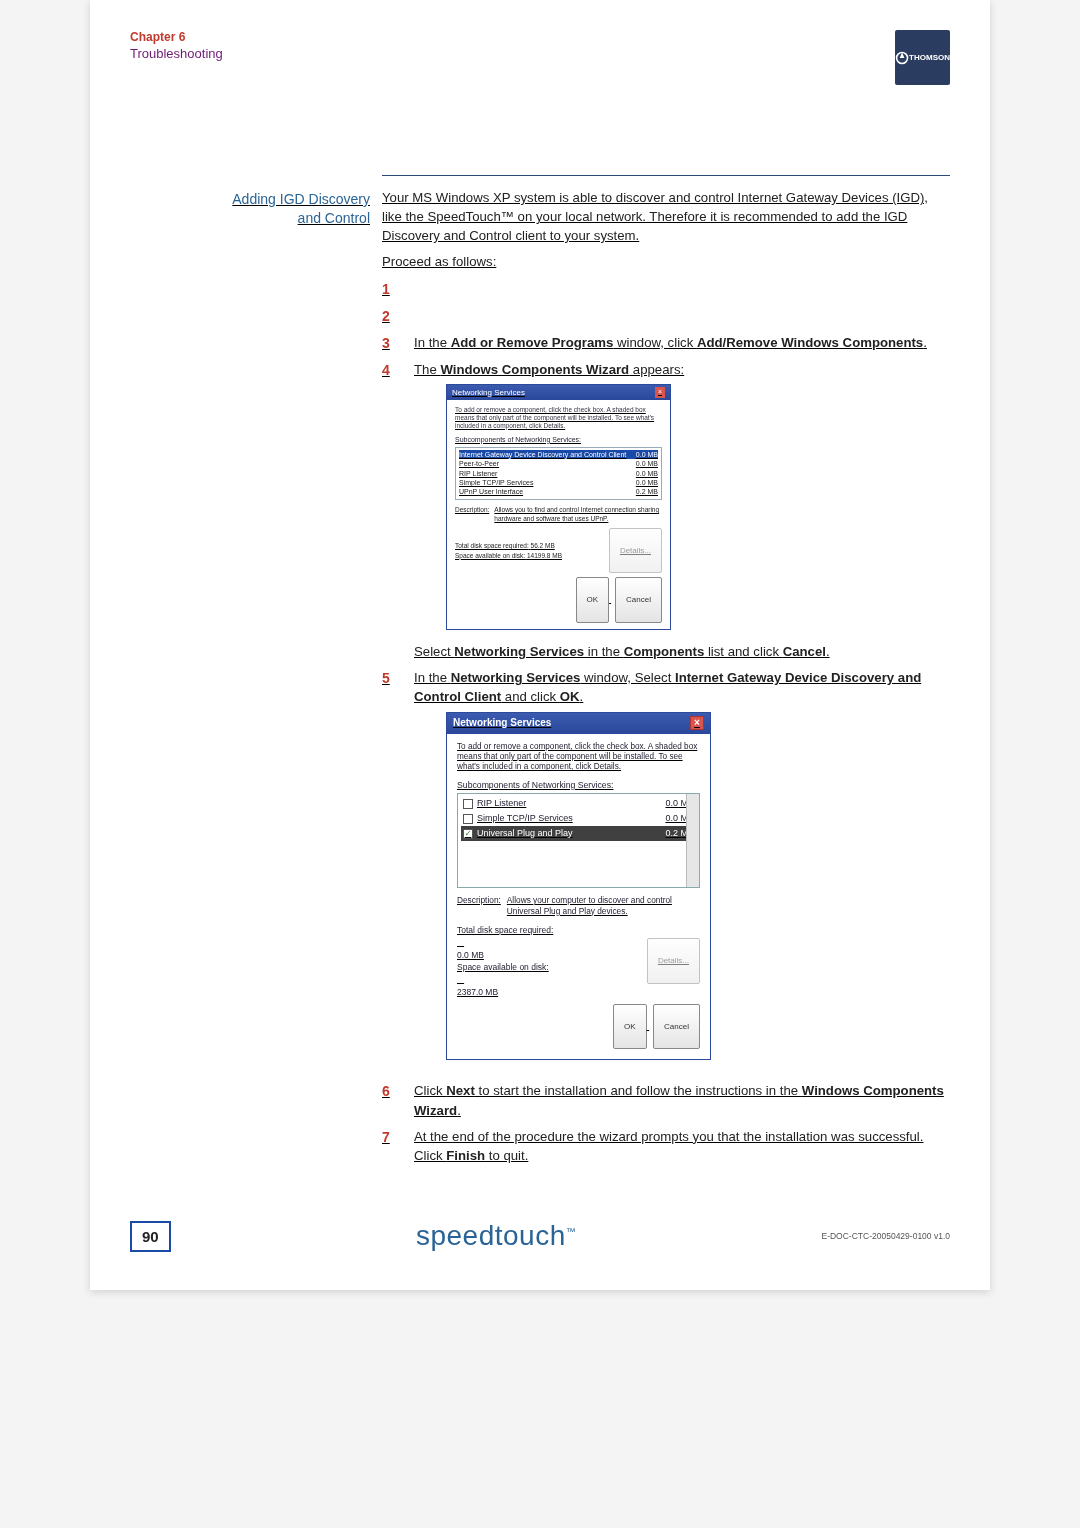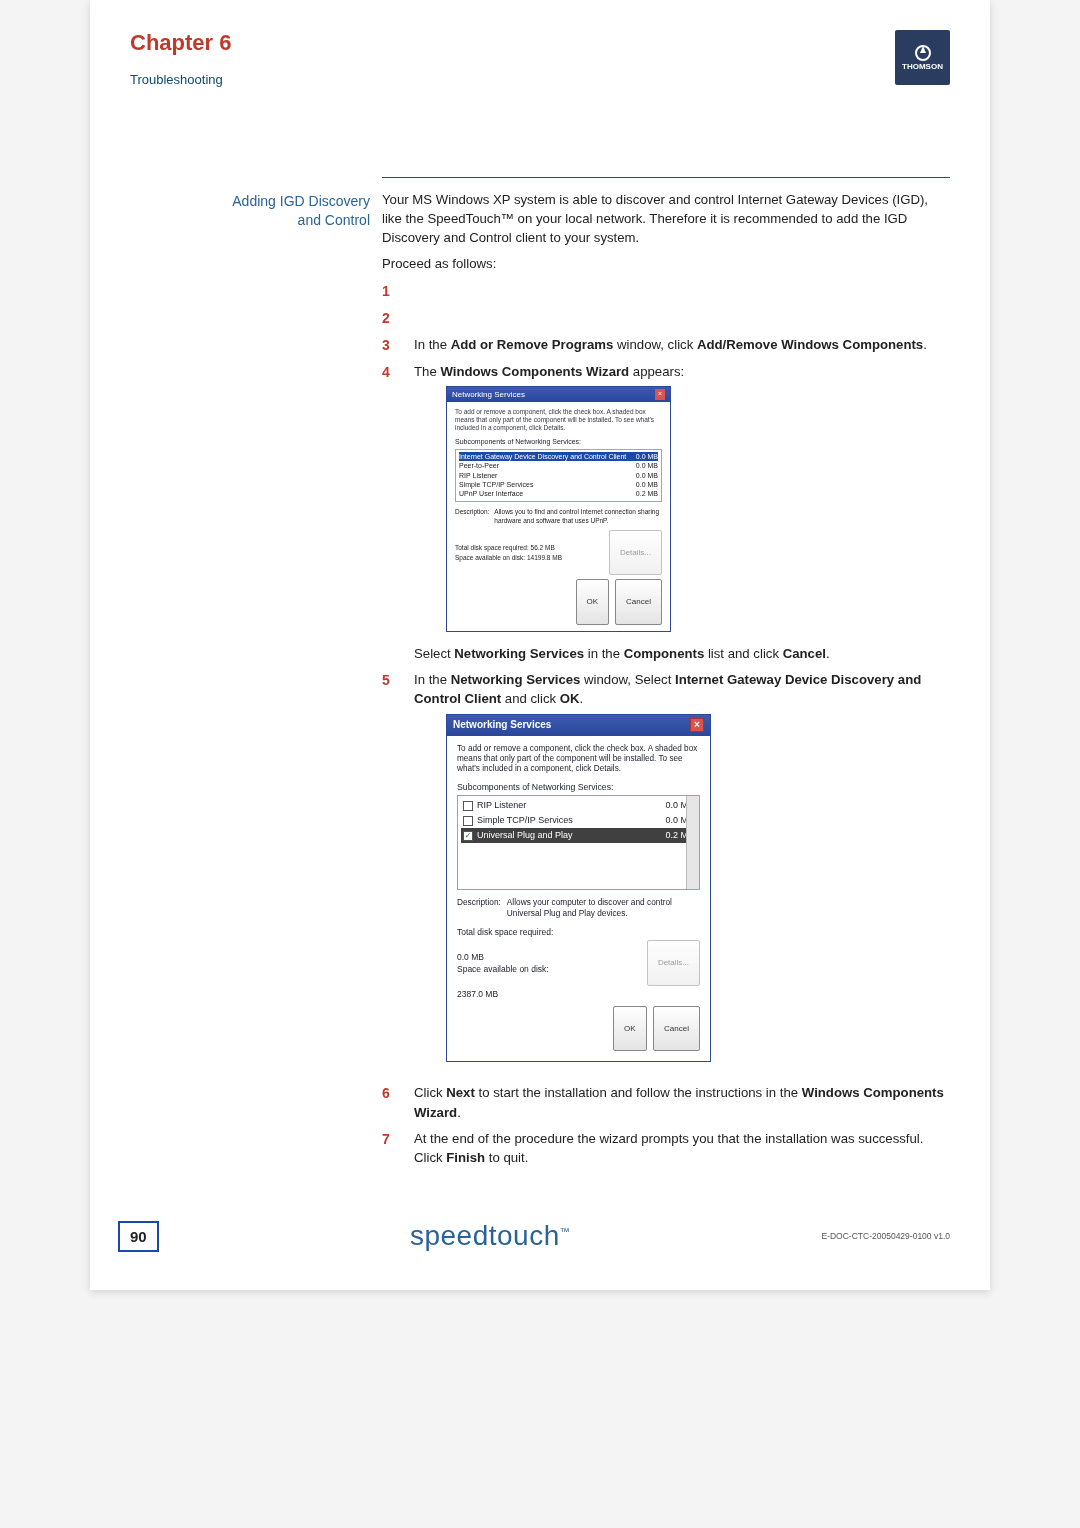--- a/index.html
+++ b/index.html
@@ -20,44 +20,45 @@
       padding: 30px 40px 40px 40px;
     }
     .header-row {
       display: flex;
       justify-content: space-between;
       align-items: flex-start;
     }
     .chapter-title {
       color: #c0392b;
       font-weight: bold;
-      font-size: 22px;
+      font-size: 12px;
     }
     .chapter-sub {
-      color: #0c4a6e;
+      color: #701a75;
       font-size: 13px;
-      margin-top: 16px;
+      margin-top: 2px;
     }
     .logo {
       width: 55px;
       height: 55px;
       background: #2a3c5f;
       color: #fff;
       text-align: center;
       font-size: 8px;
       font-weight: bold;
       border-radius: 2px;
       display: flex;
-      flex-direction: column;
+      flex-direction: row;
       align-items: center;
       justify-content: center;
     }
     .content-area {
       margin-top: 90px;
       padding-left: 70px;
+      text-decoration: underline;
     }
     .divider {
       border: none;
       border-top: 1.5px solid #2a4a7a;
       margin-bottom: 12px;
       margin-left: 0;
     }
     .section {
       display: flex;
       align-items: flex-start;
@@ -186,21 +187,21 @@
     .dlg-row .size { width: 45px; text-align: right; }
     .dlg-desc { font-size: 8.3px; line-height: 1.25; display: flex; gap: 6px; margin-bottom: 8px; }
     .dlg-stats { font-size: 8.5px; display: flex; justify-content: space-between; align-items: center; margin-bottom: 4px; }
     .dlg-stats-left span { display: block; }
     .dlg-btns { text-align: right; margin-top: 6px; }
 
     
     .footer {
       position: absolute;
       bottom: 38px;
-      left: 28px;
+      left: 40px;
       right: 40px;
       display: flex;
       align-items: center;
       justify-content: space-between;
     }
     .page-num {
       border: 2px solid #1a4aa8;
       color: #222;
       font-weight: bold;
       font-size: 15px;

